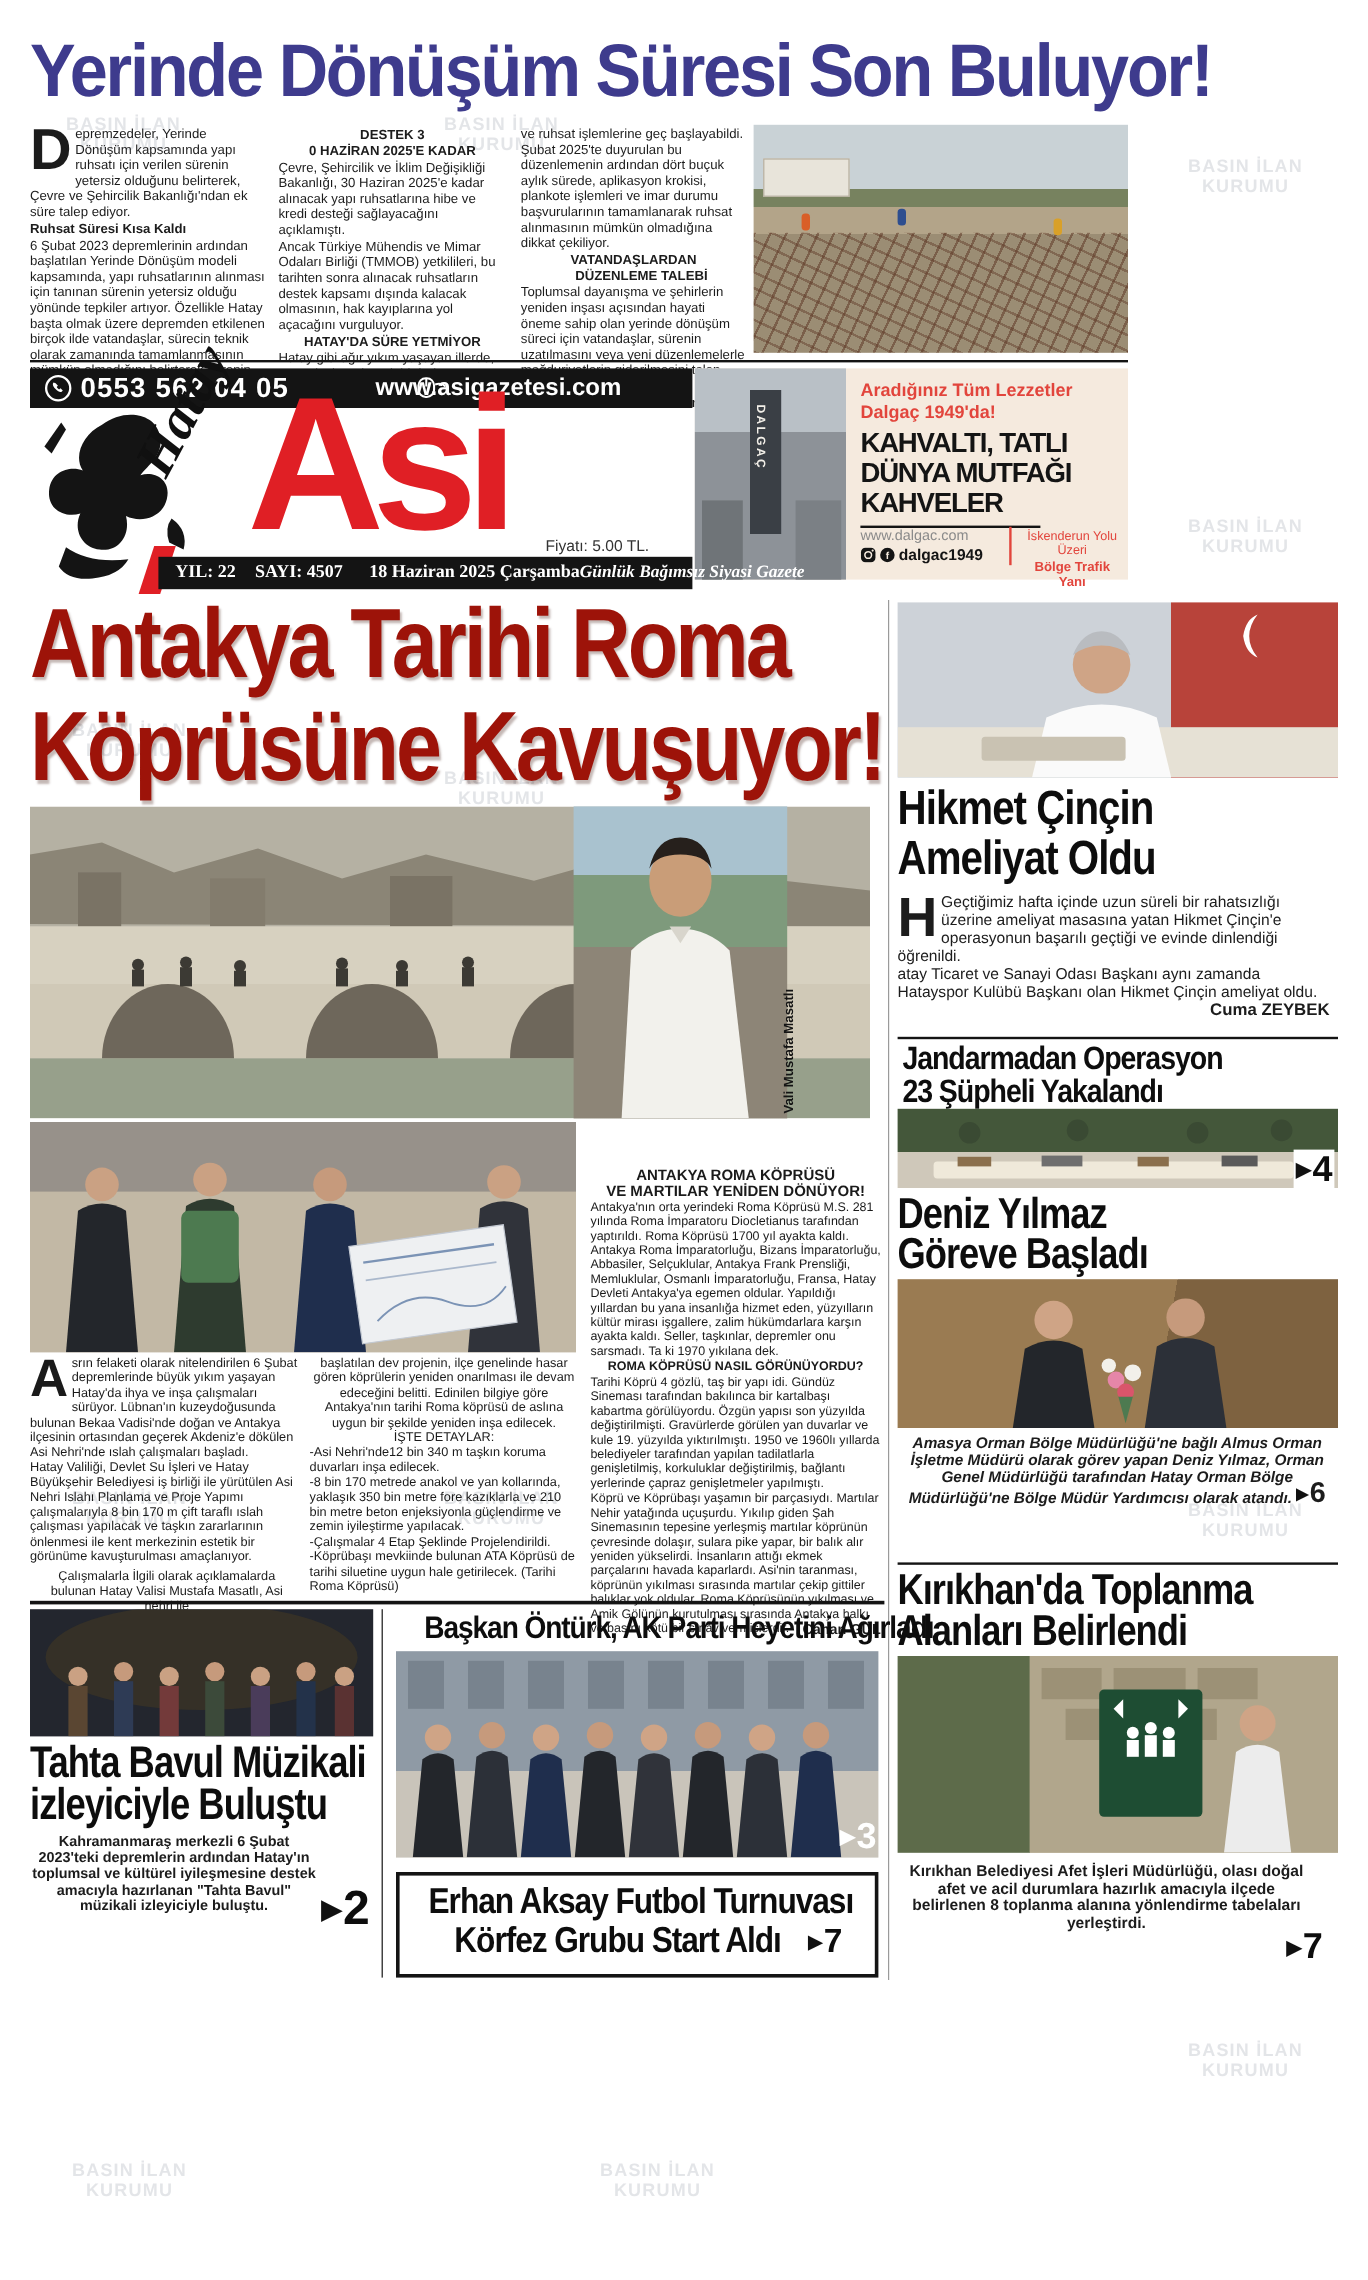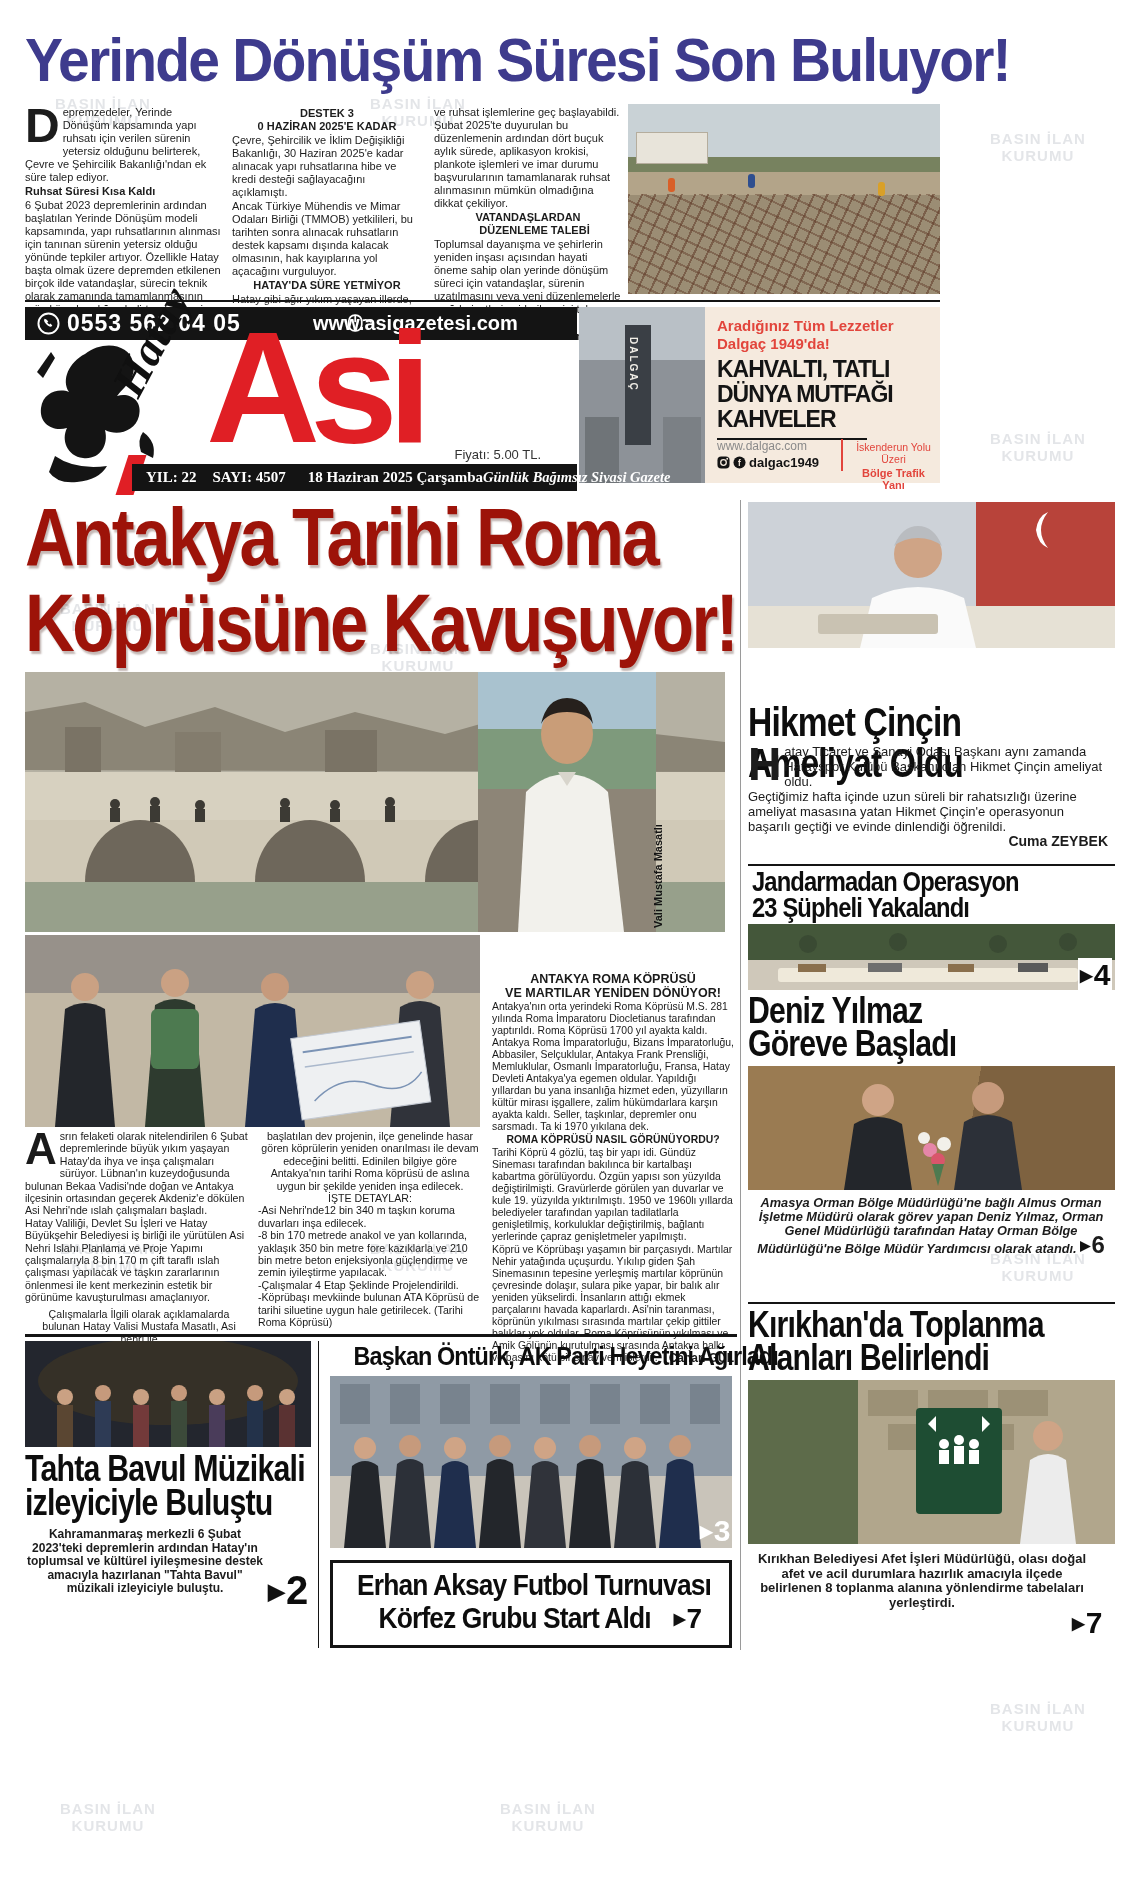--- a/index.html
+++ b/index.html
@@ -292,28 +292,28 @@
   <div class="ph" style="left:748px;top:502px;width:367px;height:146px;background:linear-gradient(90deg,#cdd2d8 0 62%,#b8433a 62% 100%);">
     <svg width="367" height="146" viewBox="0 0 367 146">
       <rect x="0" y="104" width="367" height="42" fill="#e6e1d5"></rect>
       <circle cx="170" cy="52" r="24" fill="#cfa486"></circle>
       <path d="M146 44 q8 -20 24 -20 q16 0 24 20 q-10 -8 -24 -8 q-14 0 -24 8 z" fill="#b9bcc0"></path>
       <path d="M112 146 L124 96 q46 -22 92 0 L228 146 Z" fill="#fafafa"></path>
       <path d="M300 10 q-14 18 0 36 q-10 -4 -12 -18 q2 -14 12 -18 z" fill="#fff"></path>
       <rect x="70" y="112" width="120" height="20" rx="3" fill="#c9c2b2"></rect>
     </svg>
   </div>
-  <div class="abs nw" style="left:748px;top:654px;margin-top:48px;">
+  <div class="abs nw" style="left:748px;top:654px;">
     <span class="cx sidehead" style="transform:scaleX(.84);font-size:40px;line-height:40px;">Hikmet Çinçin</span><br>
     <span class="cx sidehead" style="transform:scaleX(.84);font-size:40px;line-height:42px;">Ameliyat Oldu</span>
   </div>
   <div class="abs sbody" style="left:748px;top:744px;width:360px;">
     <span class="drop" style="font-size:46px;line-height:40px;">H</span>
+    <p style="margin:0;"><span>Geçtiğimiz hafta içinde uzun süreli bir rahatsızlığı üzerine ameliyat masasına yatan Hikmet Çinçin'e operasyonun başarılı geçtiği ve evinde dinlendiği öğrenildi.</span></p>
     <p style="margin:0;"><span>atay Ticaret ve Sanayi Odası Başkanı aynı zamanda Hatayspor Kulübü Başkanı olan Hikmet Çinçin ameliyat oldu.</span></p>
-    <p style="margin:0;"><span>Geçtiğimiz hafta içinde uzun süreli bir rahatsızlığı üzerine ameliyat masasına yatan Hikmet Çinçin'e operasyonun başarılı geçtiği ve evinde dinlendiği öğrenildi.</span></p>
     <div class="byline" style="font-size:14px;"><span>Cuma ZEYBEK</span></div>
   </div>
   <div class="hline" style="left:748px;top:864px;width:367px;height:2px;"></div>
 
   <div class="abs nw" style="left:752px;top:870px;">
     <span class="cx sidehead" style="transform:scaleX(.88);font-size:27px;line-height:24px;">Jandarmadan Operasyon</span><br>
     <span class="cx sidehead" style="transform:scaleX(.88);font-size:27px;line-height:26px;">23 Şüpheli Yakalandı</span>
   </div>
   <div class="ph" style="left:748px;top:924px;width:367px;height:66px;background:linear-gradient(#44573a 0 55%,#cfc8ba 55% 100%);">
     <svg width="367" height="66" viewBox="0 0 367 66">

